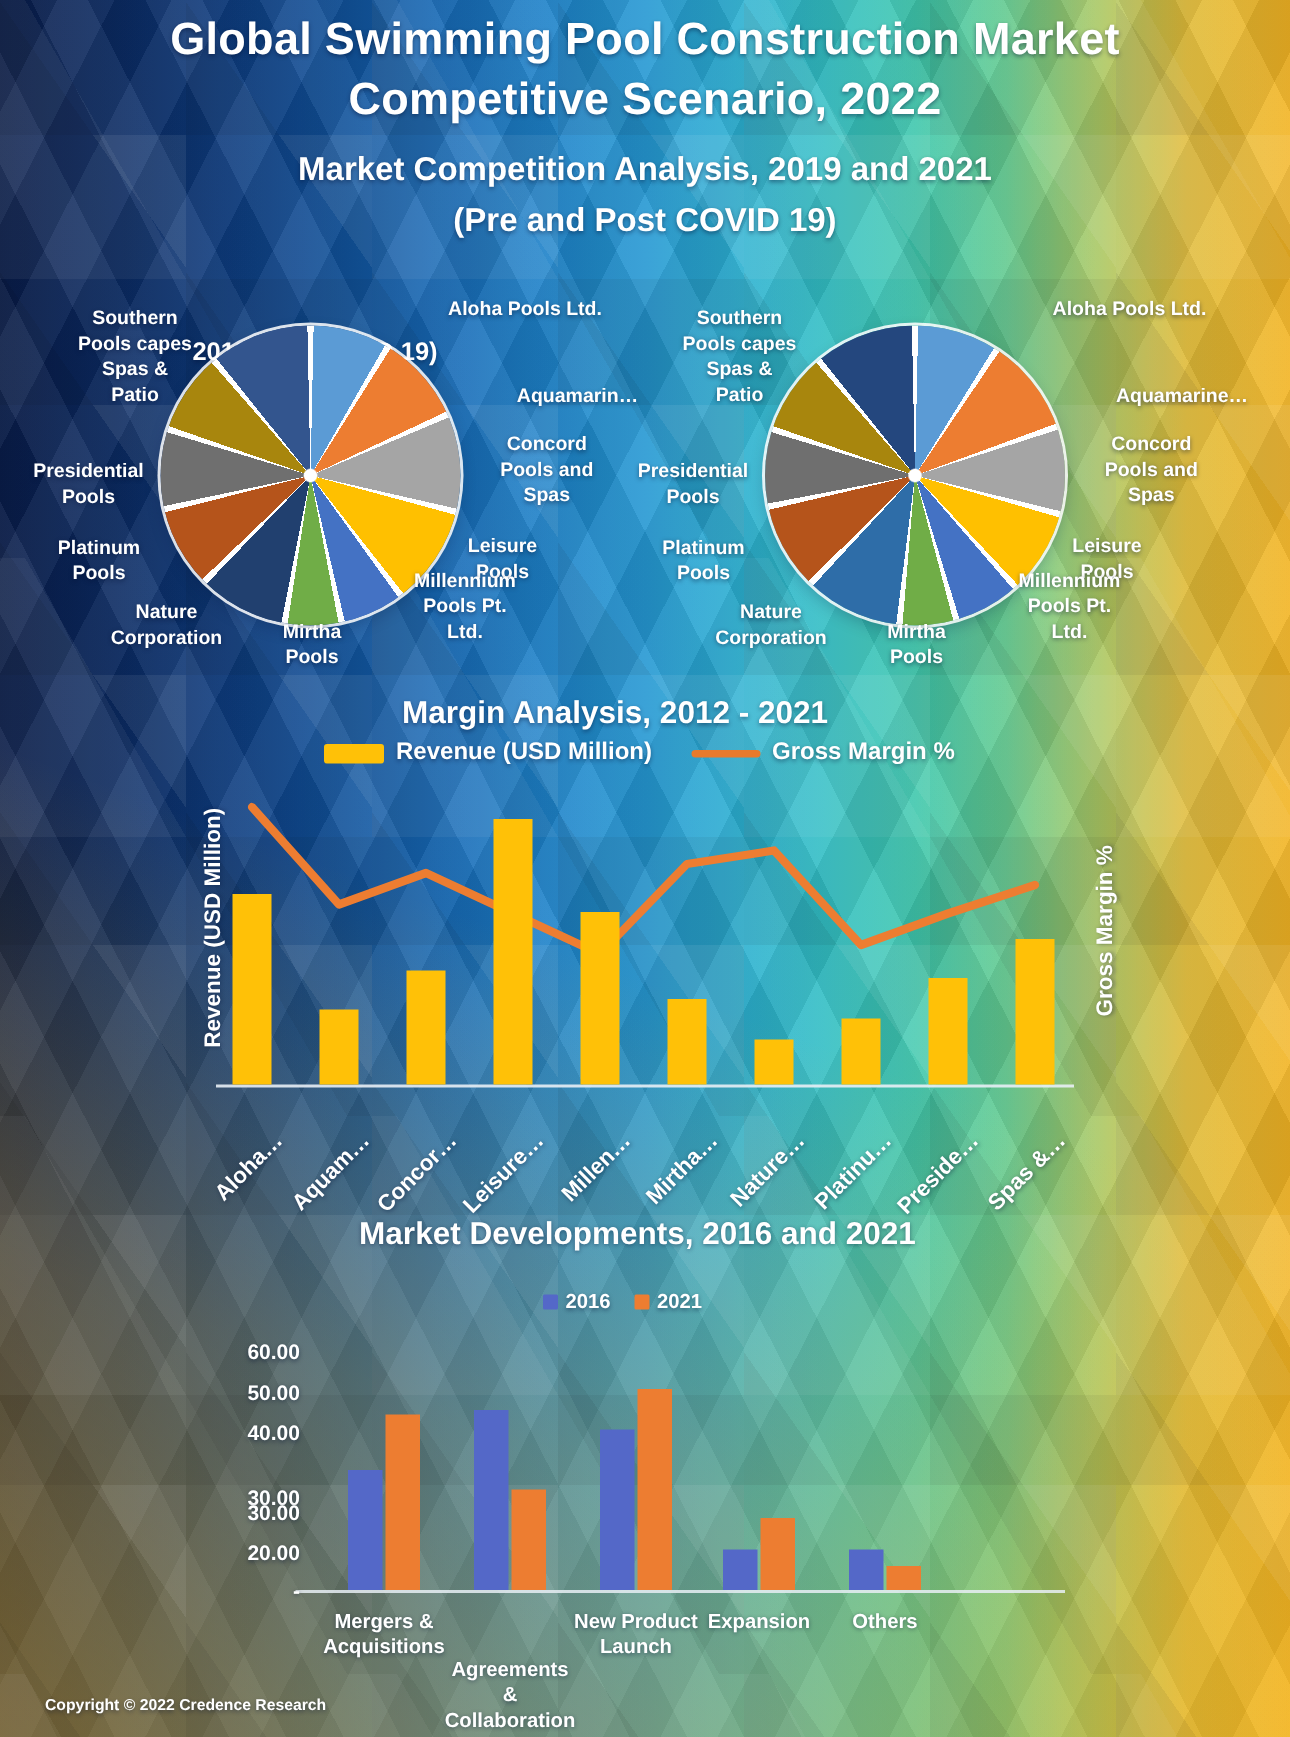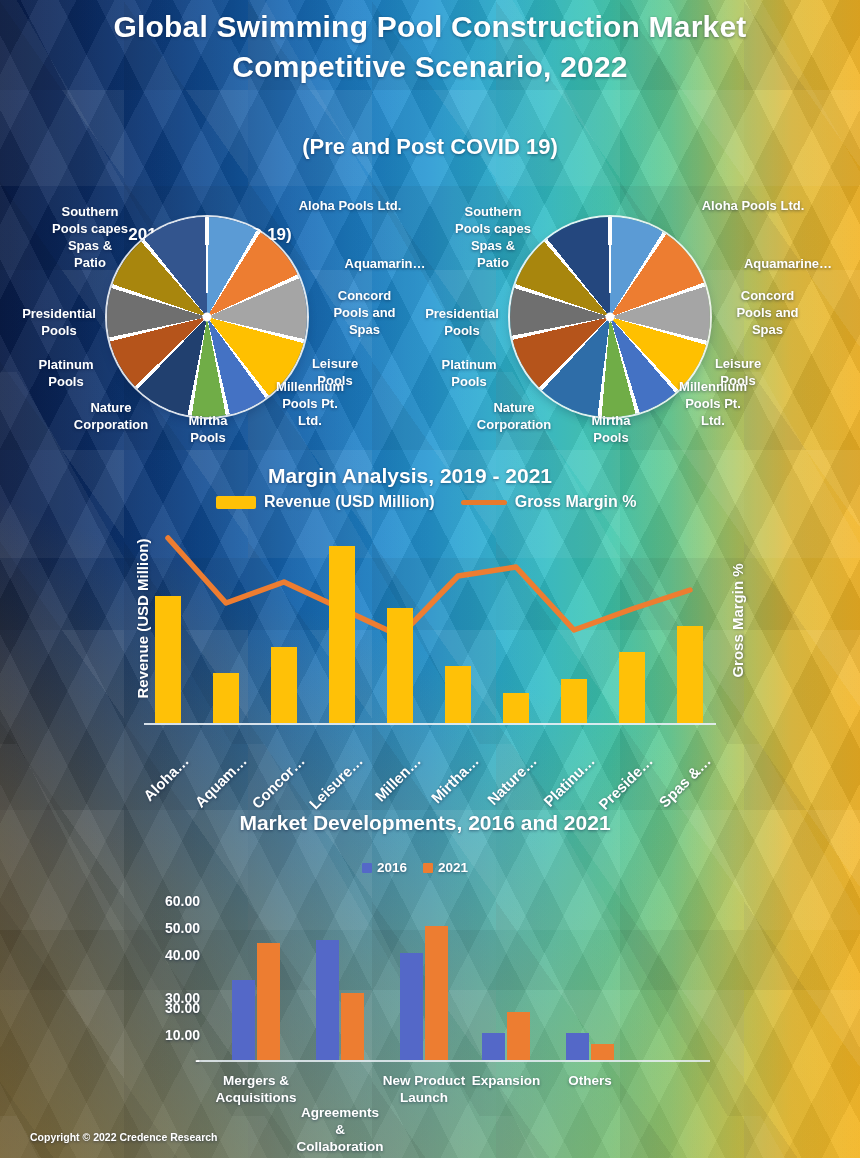--- a/index.html
+++ b/index.html
@@ -47,28 +47,29 @@
   .copyright{font-size:10.5px;}
 </style>
 </head>
 <body>
 
 <div id="canvas">
   <div class="facets"></div>
 
   <div class="txt center title" style="top:10px;">Global Swimming Pool Construction Market</div>
   <div class="txt center title" style="top:50px;">Competitive Scenario, 2022</div>
+  <div class="txt center subtitle" style="top:100px;">Market Competition Analysis, 2019 and 2021</div>
   <div class="txt center subtitle" style="top:134px;">(Pre and Post COVID 19)</div>
 
   <div class="txt center pie-title" style="left:60px;width:300px;top:177px;">2019 (Pre COVID 19)</div>
 
   <div class="pie" id="pie-2019" style="left: 107px; top: 217px; background: radial-gradient(circle, rgb(255, 255, 255) 0px, rgb(255, 255, 255) 4px, rgba(255, 255, 255, 0) 5px), conic-gradient(rgb(255, 255, 255) 0deg, rgb(255, 255, 255) 1.2deg, rgb(91, 155, 213) 1.2deg, rgb(91, 155, 213) 29.8deg, rgb(255, 255, 255) 29.8deg, rgb(255, 255, 255) 31deg, rgb(255, 255, 255) 31deg, rgb(255, 255, 255) 32.2deg, rgb(237, 125, 49) 32.2deg, rgb(237, 125, 49) 64.8deg, rgb(255, 255, 255) 64.8deg, rgb(255, 255, 255) 66deg, rgb(255, 255, 255) 66deg, rgb(255, 255, 255) 67.2deg, rgb(165, 165, 165) 67.2deg, rgb(165, 165, 165) 102.8deg, rgb(255, 255, 255) 102.8deg, rgb(255, 255, 255) 104deg, rgb(255, 255, 255) 104deg, rgb(255, 255, 255) 105.2deg, rgb(255, 192, 0) 105.2deg, rgb(255, 192, 0) 141.8deg, rgb(255, 255, 255) 141.8deg, rgb(255, 255, 255) 143deg, rgb(255, 255, 255) 143deg, rgb(255, 255, 255) 144.2deg, rgb(68, 114, 196) 144.2deg, rgb(68, 114, 196) 166.8deg, rgb(255, 255, 255) 166.8deg, rgb(255, 255, 255) 168deg, rgb(255, 255, 255) 168deg, rgb(255, 255, 255) 169.2deg, rgb(112, 173, 71) 169.2deg, rgb(112, 173, 71) 188.8deg, rgb(255, 255, 255) 188.8deg, rgb(255, 255, 255) 190deg, rgb(255, 255, 255) 190deg, rgb(255, 255, 255) 191.2deg, rgb(33, 64, 111) 191.2deg, rgb(33, 64, 111) 223.8deg, rgb(255, 255, 255) 223.8deg, rgb(255, 255, 255) 225deg, rgb(255, 255, 255) 225deg, rgb(255, 255, 255) 226.2deg, rgb(181, 84, 27) 226.2deg, rgb(181, 84, 27) 255.8deg, rgb(255, 255, 255) 255.8deg, rgb(255, 255, 255) 257deg, rgb(255, 255, 255) 257deg, rgb(255, 255, 255) 258.2deg, rgb(111, 111, 111) 258.2deg, rgb(111, 111, 111) 286.8deg, rgb(255, 255, 255) 286.8deg, rgb(255, 255, 255) 288deg, rgb(255, 255, 255) 288deg, rgb(255, 255, 255) 289.2deg, rgb(168, 134, 13) 289.2deg, rgb(168, 134, 13) 318.8deg, rgb(255, 255, 255) 318.8deg, rgb(255, 255, 255) 320deg, rgb(255, 255, 255) 320deg, rgb(255, 255, 255) 321.2deg, rgb(51, 85, 142) 321.2deg, rgb(51, 85, 142) 358.8deg, rgb(255, 255, 255) 358.8deg, rgb(255, 255, 255) 360deg);"></div>
   <div class="pie" id="pie-2021" style="left: 510px; top: 217px; background: radial-gradient(circle, rgb(255, 255, 255) 0px, rgb(255, 255, 255) 4px, rgba(255, 255, 255, 0) 5px), conic-gradient(rgb(255, 255, 255) 0deg, rgb(255, 255, 255) 1.2deg, rgb(91, 155, 213) 1.2deg, rgb(91, 155, 213) 31.8deg, rgb(255, 255, 255) 31.8deg, rgb(255, 255, 255) 33deg, rgb(255, 255, 255) 33deg, rgb(255, 255, 255) 34.2deg, rgb(237, 125, 49) 34.2deg, rgb(237, 125, 49) 69.8deg, rgb(255, 255, 255) 69.8deg, rgb(255, 255, 255) 71deg, rgb(255, 255, 255) 71deg, rgb(255, 255, 255) 72.2deg, rgb(165, 165, 165) 72.2deg, rgb(165, 165, 165) 103.8deg, rgb(255, 255, 255) 103.8deg, rgb(255, 255, 255) 105deg, rgb(255, 255, 255) 105deg, rgb(255, 255, 255) 106.2deg, rgb(255, 192, 0) 106.2deg, rgb(255, 192, 0) 136.8deg, rgb(255, 255, 255) 136.8deg, rgb(255, 255, 255) 138deg, rgb(255, 255, 255) 138deg, rgb(255, 255, 255) 139.2deg, rgb(68, 114, 196) 139.2deg, rgb(68, 114, 196) 162.8deg, rgb(255, 255, 255) 162.8deg, rgb(255, 255, 255) 164deg, rgb(255, 255, 255) 164deg, rgb(255, 255, 255) 165.2deg, rgb(112, 173, 71) 165.2deg, rgb(112, 173, 71) 184.8deg, rgb(255, 255, 255) 184.8deg, rgb(255, 255, 255) 186deg, rgb(255, 255, 255) 186deg, rgb(255, 255, 255) 187.2deg, rgb(46, 109, 168) 187.2deg, rgb(46, 109, 168) 222.8deg, rgb(255, 255, 255) 222.8deg, rgb(255, 255, 255) 224deg, rgb(255, 255, 255) 224deg, rgb(255, 255, 255) 225.2deg, rgb(181, 84, 27) 225.2deg, rgb(181, 84, 27) 256.8deg, rgb(255, 255, 255) 256.8deg, rgb(255, 255, 255) 258deg, rgb(255, 255, 255) 258deg, rgb(255, 255, 255) 259.2deg, rgb(111, 111, 111) 259.2deg, rgb(111, 111, 111) 286.8deg, rgb(255, 255, 255) 286.8deg, rgb(255, 255, 255) 288deg, rgb(255, 255, 255) 288deg, rgb(255, 255, 255) 289.2deg, rgb(168, 134, 13) 289.2deg, rgb(168, 134, 13) 318.8deg, rgb(255, 255, 255) 318.8deg, rgb(255, 255, 255) 320deg, rgb(255, 255, 255) 320deg, rgb(255, 255, 255) 321.2deg, rgb(36, 71, 126) 321.2deg, rgb(36, 71, 126) 358.8deg, rgb(255, 255, 255) 358.8deg, rgb(255, 255, 255) 360deg);"></div>
 
-  <div class="txt center" style="top:464px;left:0;width:820px;font-size:21px;">Margin Analysis, 2019 - 2021</div>
+  <div class="txt center" style="top:464px;left:0;width:820px;font-size:21px;">Margin Analysis, 2012 - 2021</div>
 
   <div class="legend-row" style="left:216px;top:493px;">
     <span class="swatch-bar"></span>
     <span class="legend-label">Revenue (USD Million)</span>
     <span class="swatch-line" style="margin-left:26px;"></span>
     <span class="legend-label">Gross Margin %</span>
   </div>
 
   <div class="txt rot-left" style="left:42px;top:610px;width:200px;text-align:center;font-size:15px;">Revenue (USD Million)</div>
   <div class="txt rot-left" style="left:657px;top:612px;width:160px;text-align:center;font-size:15px;">Gross Margin %</div>
@@ -166,21 +167,21 @@
     <div class="x-rot" style="left: 360px; top: 752px;">Mirtha…</div>
     <div class="x-rot" style="left: 418px; top: 752px;">Nature…</div>
     <div class="x-rot" style="left: 476px; top: 752px;">Platinu…</div>
     <div class="x-rot" style="left: 534px; top: 752px;">Preside…</div>
     <div class="x-rot" style="left: 592px; top: 752px;">Spas &amp;…</div>
     <div class="ytick" style="top: 893px;">60.00</div>
     <div class="ytick" style="top: 920px;">50.00</div>
     <div class="ytick" style="top: 947px;">40.00</div>
     <div class="ytick" style="top: 974px; margin-top: 16px;">30.00</div>
     <div class="ytick" style="top: 1000px;">30.00</div>
-    <div class="ytick" style="top: 1027px;">10.00</div>
+    <div class="ytick" style="top: 1027px;">20.00</div>
     <div class="ytick" style="top: 1052px;">-</div>
     <div class="xcat" style="left: 204px; top: 1072px;">Mergers &amp;
 Acquisitions</div>
     <div class="xcat" style="left: 288px; top: 1072px; margin-top: 32px;">Agreements
 &amp;
 Collaboration</div>
     <div class="xcat" style="left: 372px; top: 1072px;">New Product
 Launch</div>
     <div class="xcat" style="left: 454px; top: 1072px;">Expansion</div>
     <div class="xcat" style="left: 538px; top: 1072px;">Others</div>

